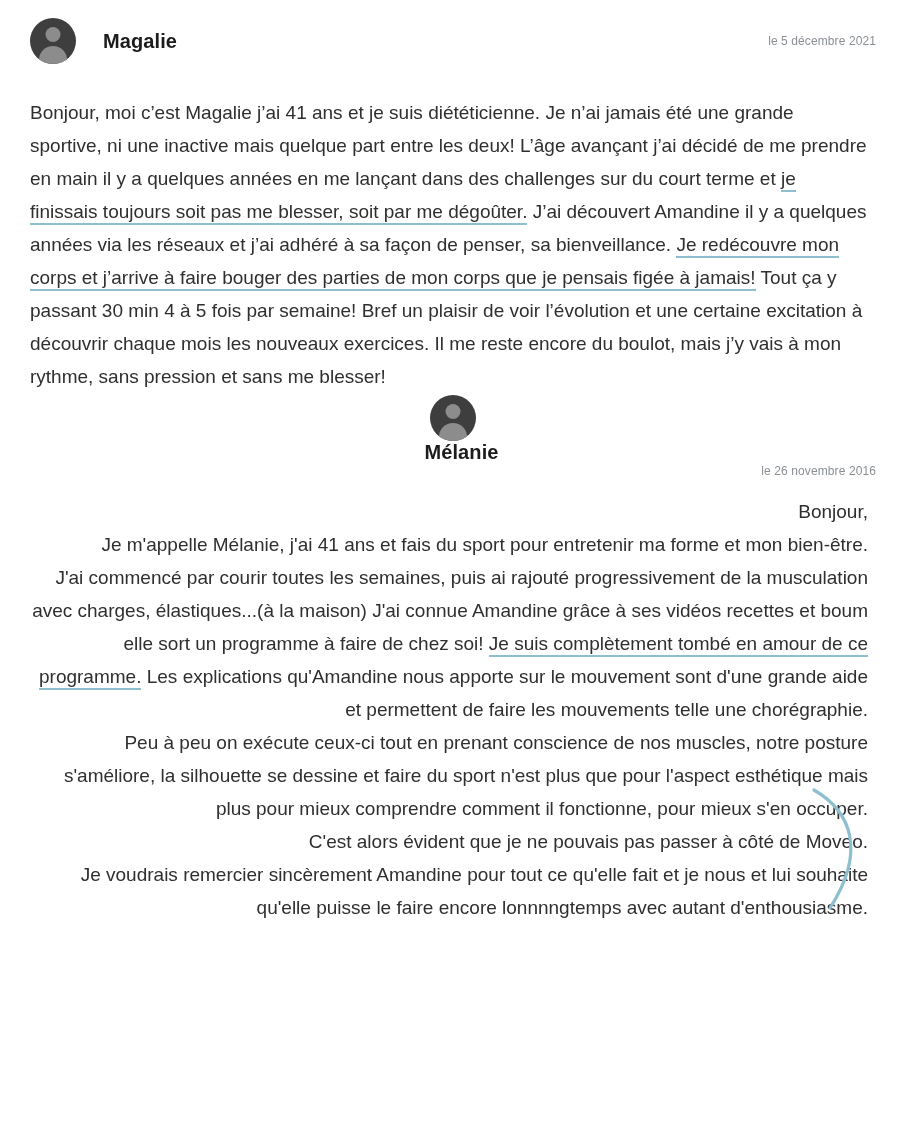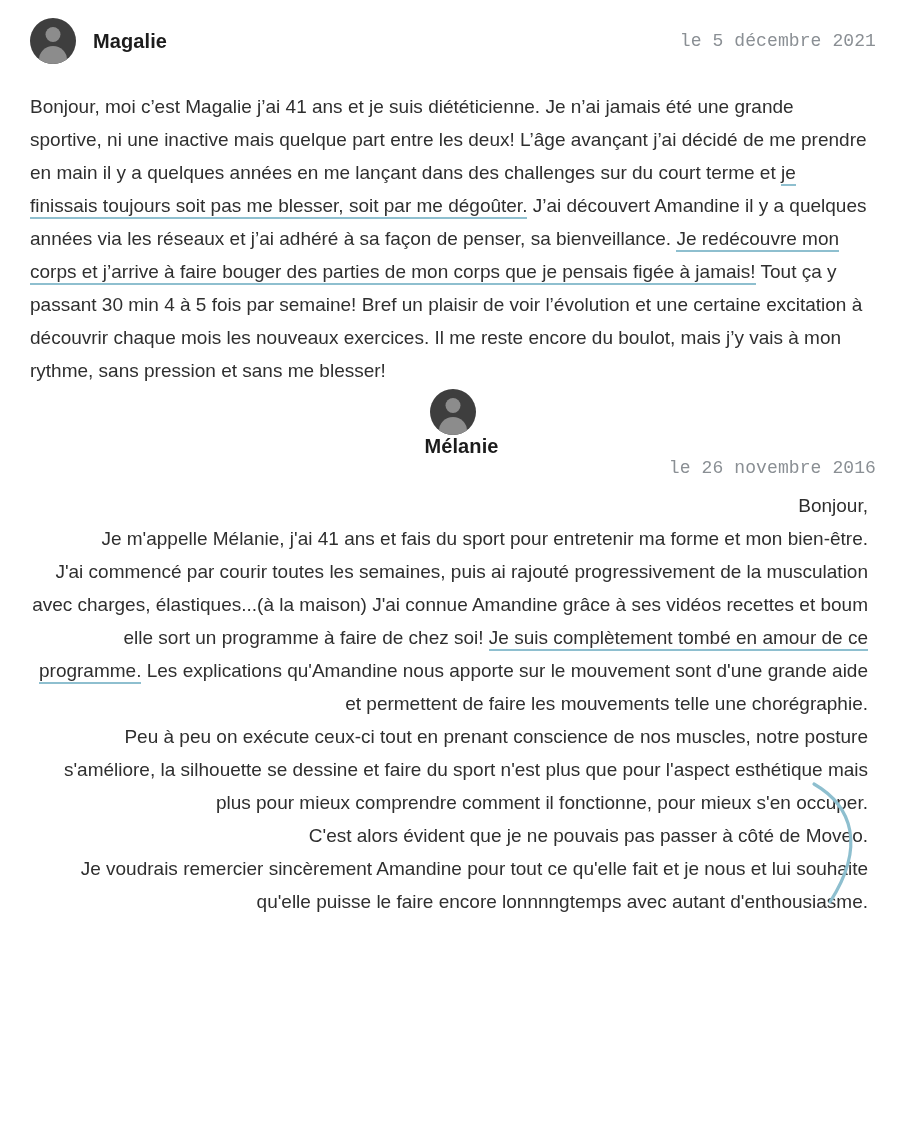--- a/index.html
+++ b/index.html
@@ -62,40 +62,39 @@
   }
   .author {
     font-size: 20px;
     font-weight: bold;
     color: #1c1c1c;
     margin-left: 17px;
     letter-spacing: 0.1px;
   }
   .date {
     margin-left: auto;
-    font-size: 18px;
+    font-size: 12px;
     color: #8a8f94;
     letter-spacing: 0.1px;
-    font-family: Liberation Mono, monospace;
   }
   .review-body {
     padding: 0 30px 0 30px;
     font-size: 19px;
     line-height: 33px;
     color: #2f2f2f;
   }
   .review-body p {
     margin: 0;
   }
   .hl {
     border-bottom: 2px solid #8ebfcf;
     padding-bottom: 1px;
   }
-  .r1 .review-header { padding-top: 8px; }
-  .r1 .review-body { margin-top: 16px; }
+  .r1 .review-header { padding-top: 8px; gap: 10px; }
+  .r1 .review-body { margin-top: 22px; }
   .r2 .review-header { margin-top: 2px; flex-direction: column; }
   .r2 .review-body { margin-top: 26px; }
   .r2 .review-body p { margin-bottom: 0px; text-align: right; }
   .swoosh {
     position: absolute;
     right: 22px;
     bottom: 8px;
     width: 70px;
     height: 130px;
     pointer-events: none;

